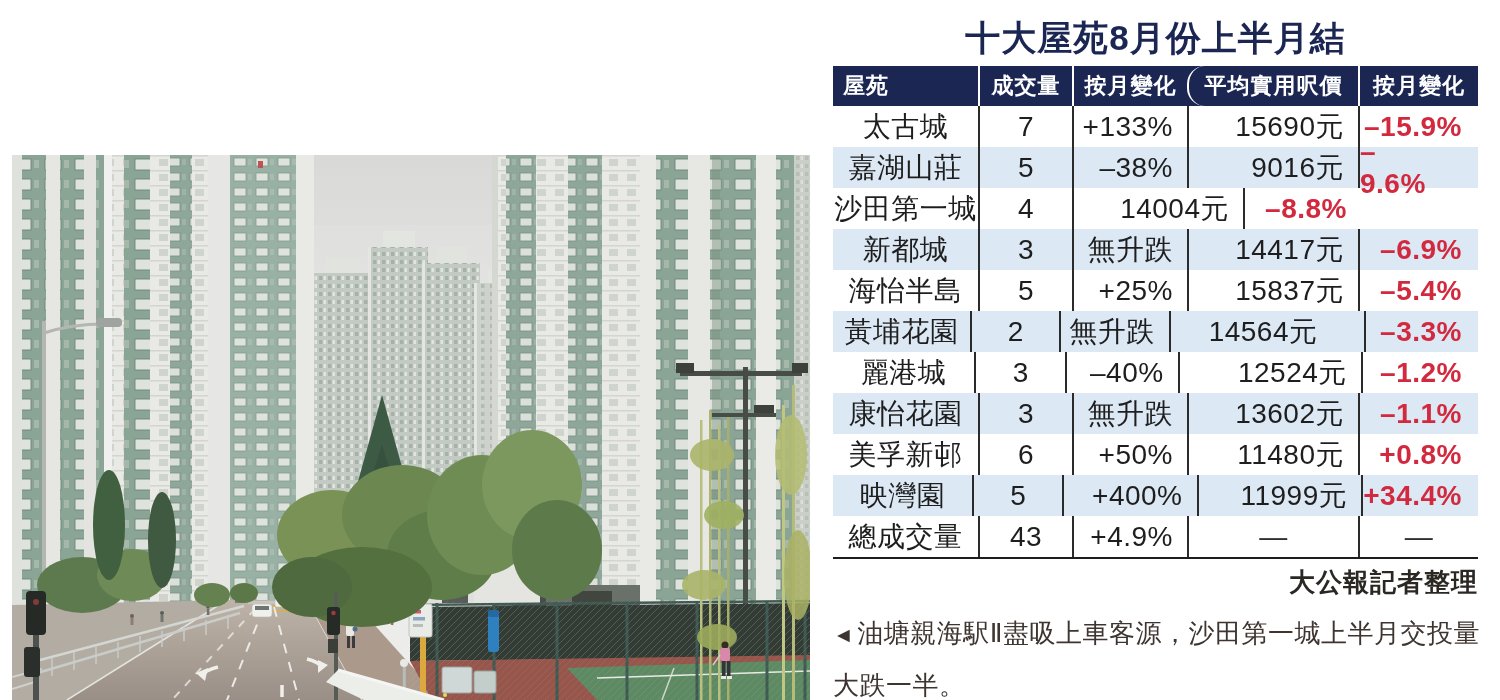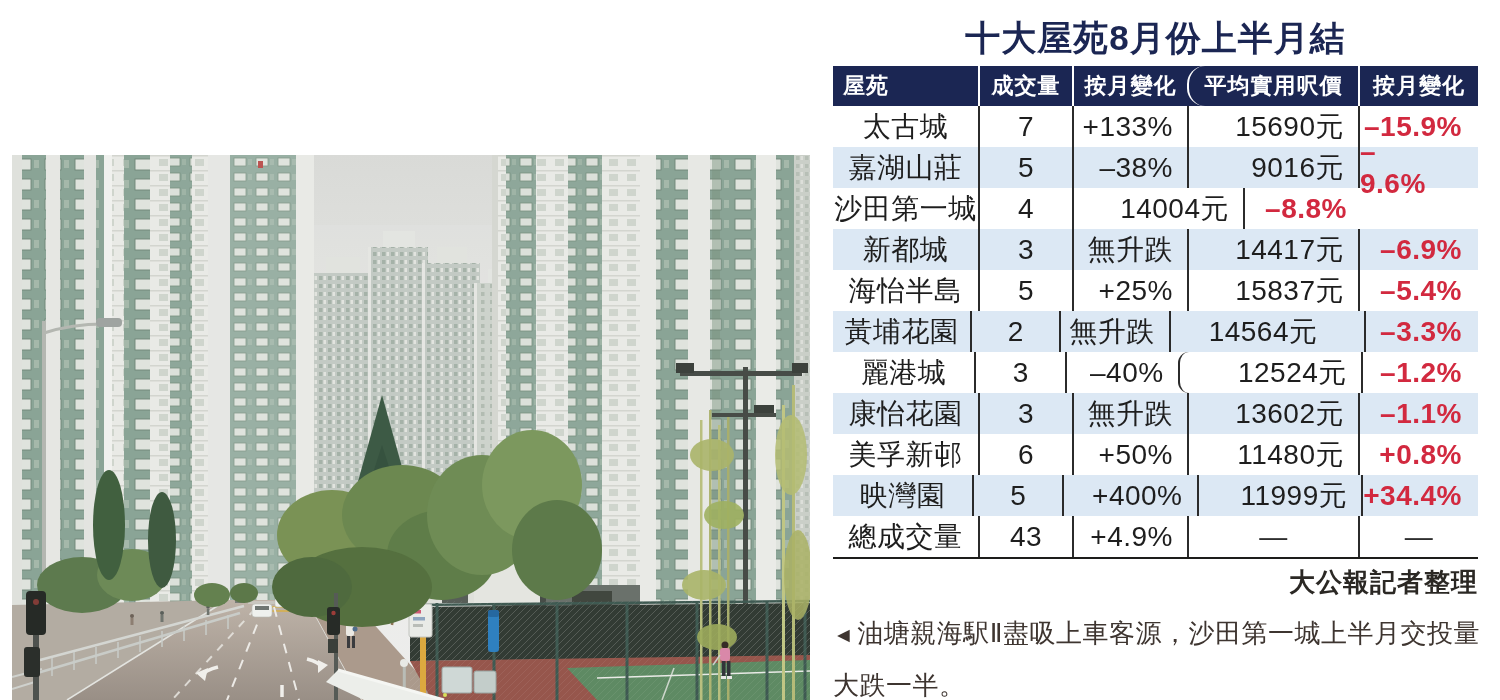--- a/index.html
+++ b/index.html
@@ -370,21 +370,21 @@
         <div class="cell" style="width: 145px;">黃埔花園</div>
         <div class="cell" style="width: 94px;">2</div>
         <div class="cell right" style="width: 115px;">無升跌</div>
         <div class="cell right" style="width: 171px;">14564元</div>
         <div class="cell neg" style="width: 120px; margin-left: 32px;">–3.3%</div>
       </div>
       <div class="row">
         <div class="cell" style="width: 145px;">麗港城</div>
         <div class="cell" style="width: 94px;">3</div>
         <div class="cell right" style="width: 115px;">–40%</div>
-        <div class="cell right" style="width: 188px; border-radius: 11px;">12524元</div>
+        <div class="cell right" style="width: 188px;">12524元</div>
         <div class="cell neg" style="width: 120px;">–1.2%</div>
       </div>
       <div class="row striped">
         <div class="cell" style="width: 145px;">康怡花園</div>
         <div class="cell" style="width: 94px;">3</div>
         <div class="cell right" style="width: 115px;">無升跌</div>
         <div class="cell right" style="width: 171px;">13602元</div>
         <div class="cell neg" style="width: 120px;">–1.1%</div>
       </div>
       <div class="row">

